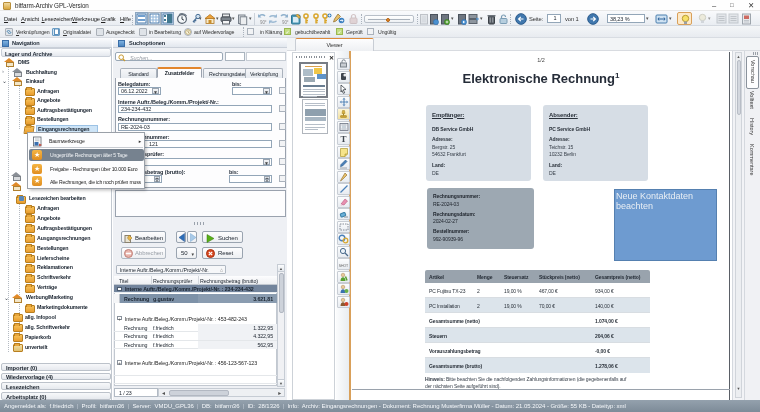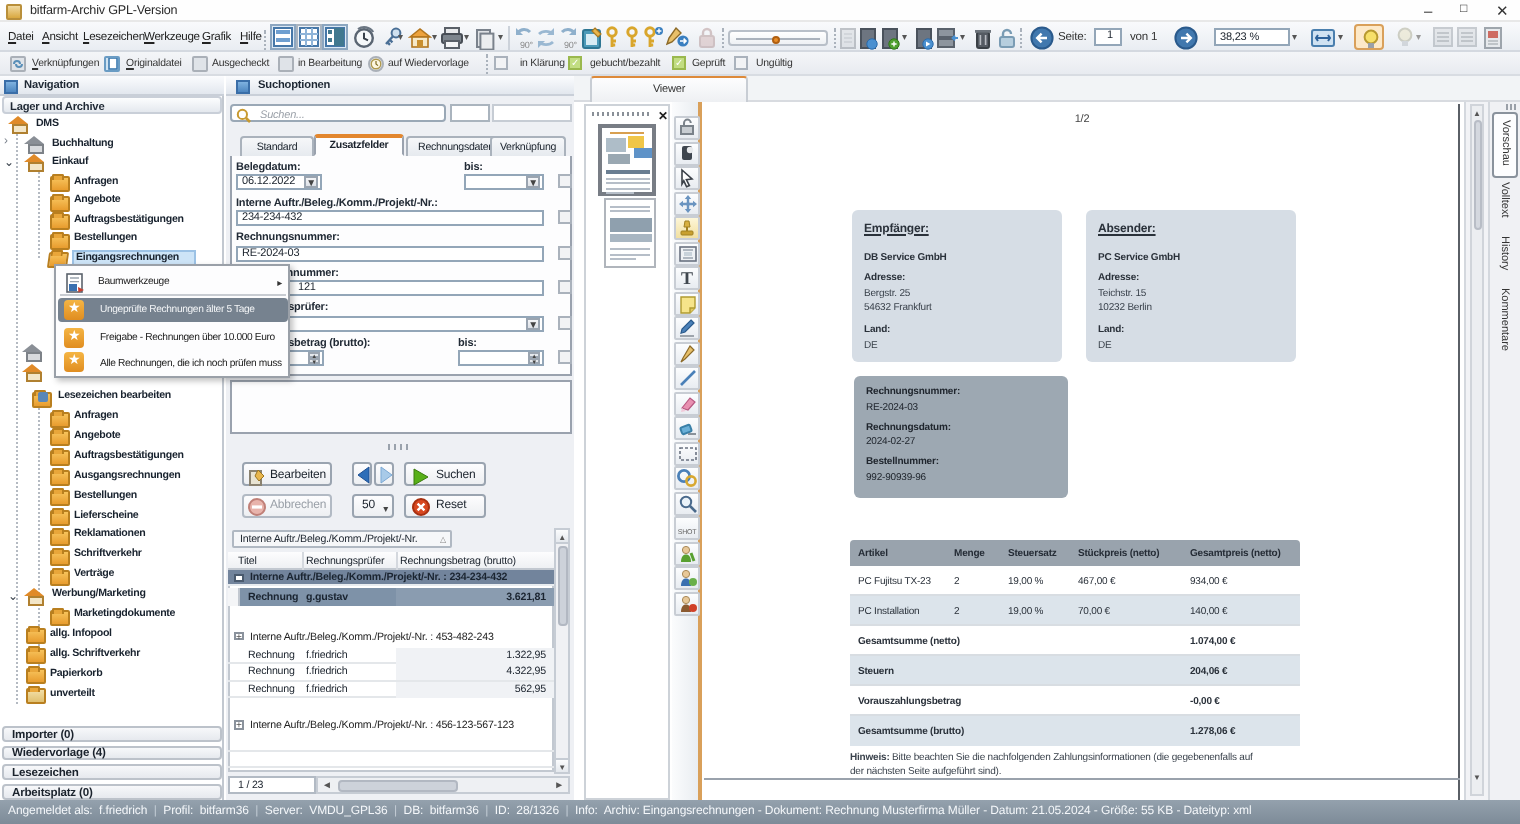--- a/index.html
+++ b/index.html
@@ -649,20 +649,21 @@
           </svg></div>
       <div class="icon13" style="top:237.5px"><svg width="10" height="10" viewBox="0 0 10 10">
             <circle cx="4" cy="3" r="1.8" fill="#e8c898" stroke="#a88858" stroke-width="0.5"></circle>
             <path d="M1.5 9c0-2.5 1-3.8 2.5-3.8S6.5 6.5 6.5 9z" fill="#8a5a30"></path>
             <circle cx="7.5" cy="7" r="2" fill="#d04028"></circle>
           </svg></div>
     </div>
   </div>
   <div id="doc" class="ab" style="left:65px;top:14px;width:378px;height:348px;background:#fff;border-right:1.5px solid #5a5f66;font-size:5px;color:#2a313a">
     <div class="ab" style="left:0;top:5px;width:378px;text-align:center;color:#444;font-size:5.5px">1/2</div>
+    <div class="ab" style="left:0;top:19px;width:378px;text-align:center;font-size:13px;font-weight:bold;color:#252c38;letter-spacing:0">Elektronische Rechnung<span style="font-size:8px;vertical-align:super">1</span></div>
 
     <div class="ab" style="left:74px;top:52.5px;width:105px;height:76px;background:#d6dde5;border-radius:3px">
       <div class="ab" style="left:6px;top:7px;font-size:6px;font-weight:bold;text-decoration:underline">Empfänger:</div>
       <div class="ab" style="left:6px;top:21.5px;font-weight:bold">DB Service GmbH</div>
       <div class="ab" style="left:6px;top:31.5px;font-weight:bold">Adresse:</div>
       <div class="ab" style="left:6px;top:39px;color:#3a424c">Bergstr. 25</div>
       <div class="ab" style="left:6px;top:46.5px;color:#3a424c">54632 Frankfurt</div>
       <div class="ab" style="left:6px;top:57.5px;font-weight:bold">Land:</div>
       <div class="ab" style="left:6px;top:65px;color:#3a424c">DE</div>
     </div>
@@ -679,20 +680,23 @@
 
     <div class="ab" style="left:75px;top:136px;width:107px;height:61px;background:#9da8b2;border-radius:3px;color:#20262e">
       <div class="ab" style="left:6px;top:5px;font-weight:bold">Rechnungsnummer:</div>
       <div class="ab" style="left:6px;top:12.5px">RE-2024-03</div>
       <div class="ab" style="left:6px;top:22.5px;font-weight:bold">Rechnungsdatum:</div>
       <div class="ab" style="left:6px;top:30px">2024-02-27</div>
       <div class="ab" style="left:6px;top:40px;font-weight:bold">Bestellnummer:</div>
       <div class="ab" style="left:6px;top:47.5px">992-90939-96</div>
     </div>
 
+    <div class="ab" style="left:261.5px;top:137px;width:103px;height:71.5px;background:#6e9bd0;border:1px solid #5580b0">
+      <div class="ab" style="left:1.5px;top:1px;font-size:9px;color:#e8eef4;line-height:10px;white-space:nowrap;letter-spacing:0">Neue Kontaktdaten<br>beachten</div>
+    </div>
 
     <div class="ab" style="left:73px;top:217.5px;width:225px;height:105px">
       <div class="ab" style="left:0;top:0;width:225px;height:13px;background:#99a3ad;border-radius:2px 2px 0 0;font-weight:bold;color:#252c36">
         <span class="ab" style="left:4px;top:4px">Artikel</span>
         <span class="ab" style="left:52px;top:4px">Menge</span>
         <span class="ab" style="left:79px;top:4px">Steuersatz</span>
         <span class="ab" style="left:114px;top:4px">Stückpreis (netto)</span>
         <span class="ab" style="left:170px;top:4px">Gesamtpreis (netto)</span>
       </div>
       <div class="ab" style="left:0;top:13px;width:225px;height:15px;background:#fff;border-bottom:1px solid #d8dde2">

